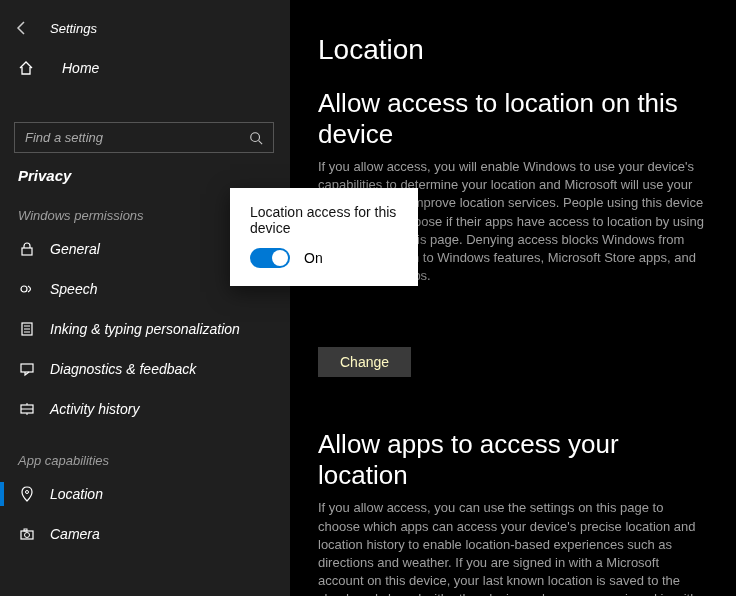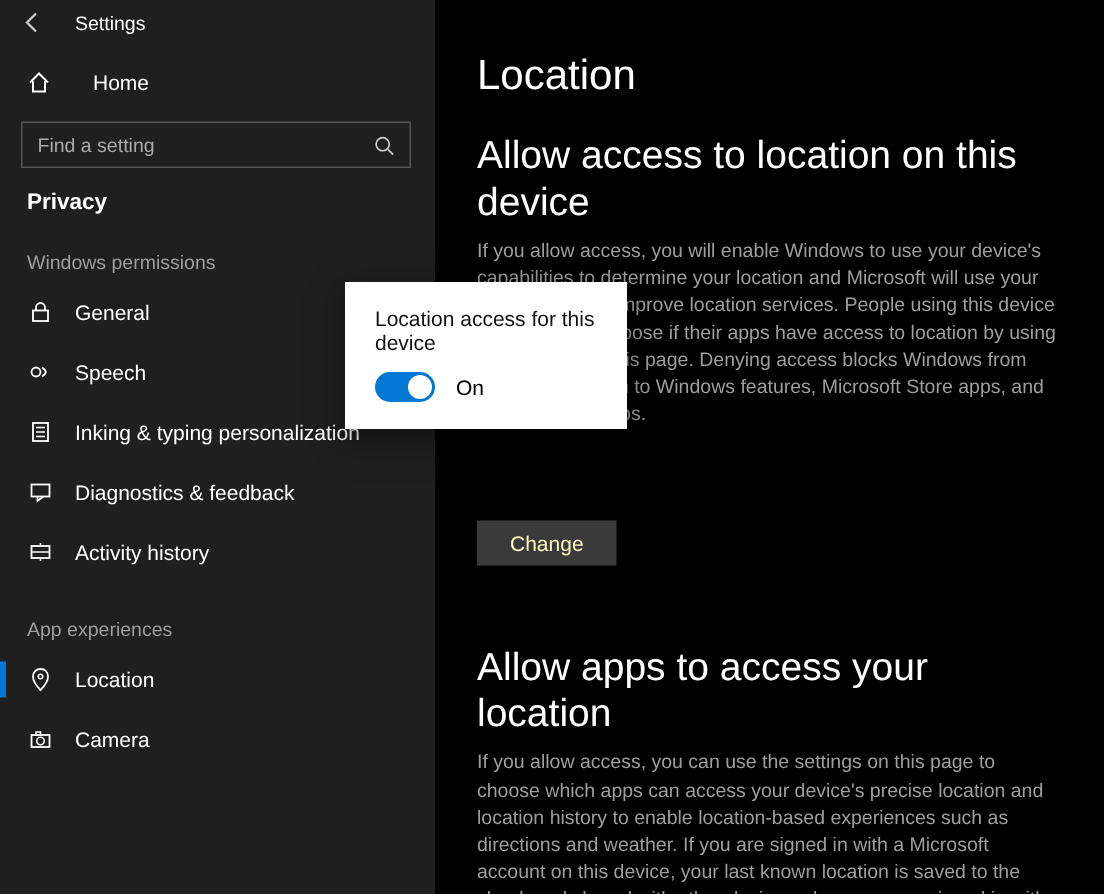--- a/index.html
+++ b/index.html
@@ -9,40 +9,42 @@
     background: #000; color: #fff;
     overflow: hidden;
     position: relative;
   }
   .app { display: flex; width: 100%; height: 100%; }
   
   .sidebar {
     width: 290px; height: 100%;
     background: #1f1f1f;
     display: flex; flex-direction: column;
-    padding-top: 3px;
+    padding-top: 16px;
+    font-style: italic;
   }
   .sidebar-top {
     display: flex; align-items: center;
     padding: 4px 14px 12px 14px;
     gap: 20px;
   }
   .back-arrow { color: #ccc; font-size: 16px; }
   .title-settings { font-size: 13px; color: #fff; font-weight: 400; }
   .home-row {
     display: flex; align-items: center; gap: 28px;
     padding: 12px 18px;
     font-size: 14px; color: #fff;
   }
   .search-wrap { padding: 6px 14px; }
   .search-box {
     display: flex; align-items: center; justify-content: space-between;
     border: 1px solid #555; background: #1f1f1f;
     padding: 7px 10px; font-size: 13px; color: #aaa;
     width: 260px;
+    margin-top: 28px;
   }
   .search-box span.ph { flex: 1; }
   .search-box .mag { color: #ccc; font-size: 13px; }
   .section { padding: 8px 18px 0 18px; font-size: 15px; color: #fff; font-weight: 600; }
   .group-label {
     padding: 24px 18px 6px 18px; font-size: 13px; color: #9e9e9e;
   }
   .nav-item {
     display: flex; gap: 14px;
     padding: 12px 18px; font-size: 14px; color: #fff;
@@ -182,21 +184,21 @@
         <svg width="16" height="16" viewBox="0 0 16 16">
             <rect x="2" y="4" width="12" height="8" stroke="#fff" stroke-width="1.2" fill="none"></rect>
             <line x1="2" y1="8" x2="14" y2="8" stroke="#fff"></line>
             <line x1="8" y1="2" x2="8" y2="4" stroke="#fff"></line>
             <line x1="8" y1="12" x2="8" y2="14" stroke="#fff"></line>
           </svg>
       </span>
       <span>Activity history</span>
     </div>
 
-    <div class="group-label">App experiences</div>
+    <div class="group-label">App capabilities</div>
 
     <div class="nav-item selected">
       <span class="icon">
         <svg width="16" height="16" viewBox="0 0 16 16">
             <path d="M8 1 C11 1 13 3 13 6 C13 10 8 15 8 15 C8 15 3 10 3 6 C3 3 5 1 8 1 Z" stroke="#fff" stroke-width="1.2" fill="none"></path>
             <circle cx="8" cy="6" r="1.5" stroke="#fff" fill="none"></circle>
           </svg>
       </span>
       <span>Location</span>
     </div>

